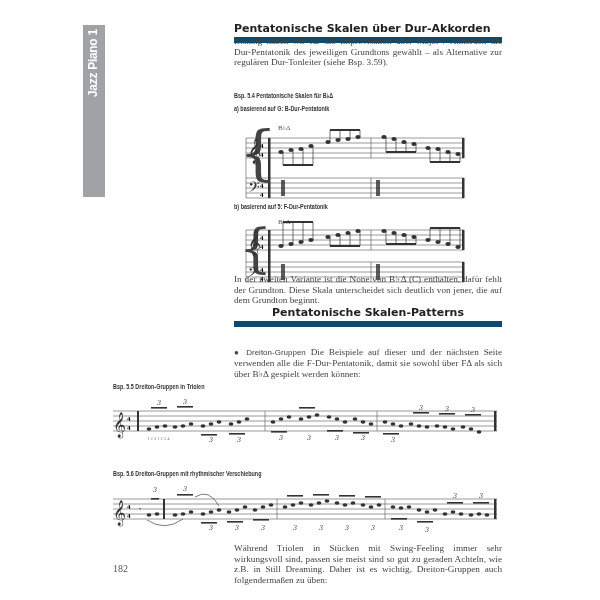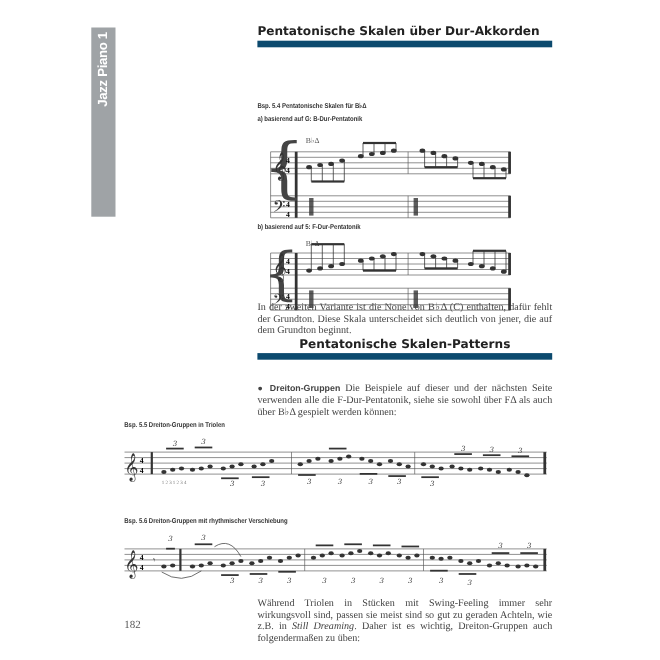--- a/index.html
+++ b/index.html
@@ -2,35 +2,35 @@
 <html><head>
 <meta charset="utf-8">
 <style>
   html, body { margin:0; padding:0; background:#ffffff; }
   body { width:600px; height:600px; position:relative; overflow:hidden; font-family:"Liberation Serif", serif; color:#333; }
   .side-tab { position:absolute; left:83px; top:25px; width:22px; height:172px; background:#9fa3a6; }
   .side-tab span { position:absolute; left:3px; top:2px; writing-mode:vertical-rl; transform:rotate(180deg); font-family:"Liberation Sans", sans-serif; font-weight:bold; font-size:12px; color:#fff; letter-spacing:-0.3px; height:70px; text-align:left; }
   .h2 { position:absolute; left:234px; font-family:"DejaVu Sans", sans-serif; font-weight:bold; font-size:11px; color:#222; border-bottom:6px solid #0c4a6e; width:268px; padding-bottom:2px; }
   .p { position:absolute; left:234px; width:268px; font-size:9.2px; line-height:10.6px; text-align:justify; color:#444; }
   .cap { position:absolute; font-family:"Liberation Sans", sans-serif; font-weight:bold; font-size:6.4px; color:#333; transform:scaleX(0.85); transform-origin:left; white-space:nowrap; }
-  .bold-lead { font-family:"Liberation Sans", sans-serif; font-weight:bold; font-size:8px; }
+  .bold-lead { font-family:"Liberation Sans", sans-serif; font-weight:normal; font-size:8px; }
   svg { position:absolute; }
   .pagenum { position:absolute; left:113px; top:563px; font-size:10px; color:#555; }
-  .italic { font-style:italic; }
+  .italic { }
 </style>
 </head>
 <body>
 
 <div class="side-tab">
   <span>Jazz Piano 1</span>
 </div>
 
 <div class="h2" style="top:22px;">Pentatonische Skalen über Dur-Akkorden</div>
 <div class="p" style="top:36px;">
-  <br>
+  <span>Bislang haben wir für die Improvisation über Major-7-Akkorden die Dur-Pentatonik des jeweiligen Grundtons gewählt – als Alternative zur regulären Dur-Tonleiter (siehe Bsp. 3.59).</span><br>
 </div>
 
 <div class="cap" style="left:234px; top:92px;">Bsp. 5.4 Pentatonische Skalen für B♭Δ</div>
 <div class="cap" style="left:234px; top:105px;">a) basierend auf G: B-Dur-Pentatonik</div>
 
 <svg style="left:236px; top:118px;" width="240" height="96" viewBox="0 0 240 96">
   <g stroke="#555" stroke-width="0.6">
     <line x1="10" y1="20" x2="228" y2="20"></line>
       <line x1="10" y1="25" x2="228" y2="25"></line>
       <line x1="10" y1="30" x2="228" y2="30"></line>
@@ -179,21 +179,21 @@
       <rect x="45" y="48" width="4" height="16" opacity="0.8"></rect>
       <rect x="140" y="48" width="4" height="16" opacity="0.8"></rect>
     </g>
 </svg>
 
 <div class="p" style="top:274px;">In der zweiten Variante ist die None von B♭Δ (C) enthalten, dafür fehlt der Grundton. Diese Skala unterscheidet sich deutlich von jener, die auf dem Grundton beginnt.</div>
 
 <div class="h2" style="top:306px;text-align:center;">Pentatonische Skalen-Patterns</div>
 <div class="p" style="top:336px;">
   <br>
-  <span class="bold-lead">● Dreiton-Gruppen</span><span> Die Beispiele auf dieser und der nächsten Seite verwenden alle die F-Dur-Pentatonik, siehe sie sowohl über FΔ als auch über B♭Δ gespielt werden können:</span>
+  <span class="bold-lead">● Dreiton-Gruppen</span><span> Die Beispiele auf dieser und der nächsten Seite verwenden alle die F-Dur-Pentatonik, damit sie sowohl über FΔ als sich über B♭Δ gespielt werden können:</span>
 </div>
 
 <div class="cap" style="left:113px; top:383px;">Bsp. 5.5 Dreiton-Gruppen in Triolen</div>
 
 <svg style="left:113px; top:396px;" width="385" height="50" viewBox="0 0 385 50">
   <g stroke="#555" stroke-width="0.6">
     <line x1="0" y1="15" x2="384" y2="15"></line>
       <line x1="0" y1="20" x2="384" y2="20"></line>
       <line x1="0" y1="25" x2="384" y2="25"></line>
       <line x1="0" y1="30" x2="384" y2="30"></line>

